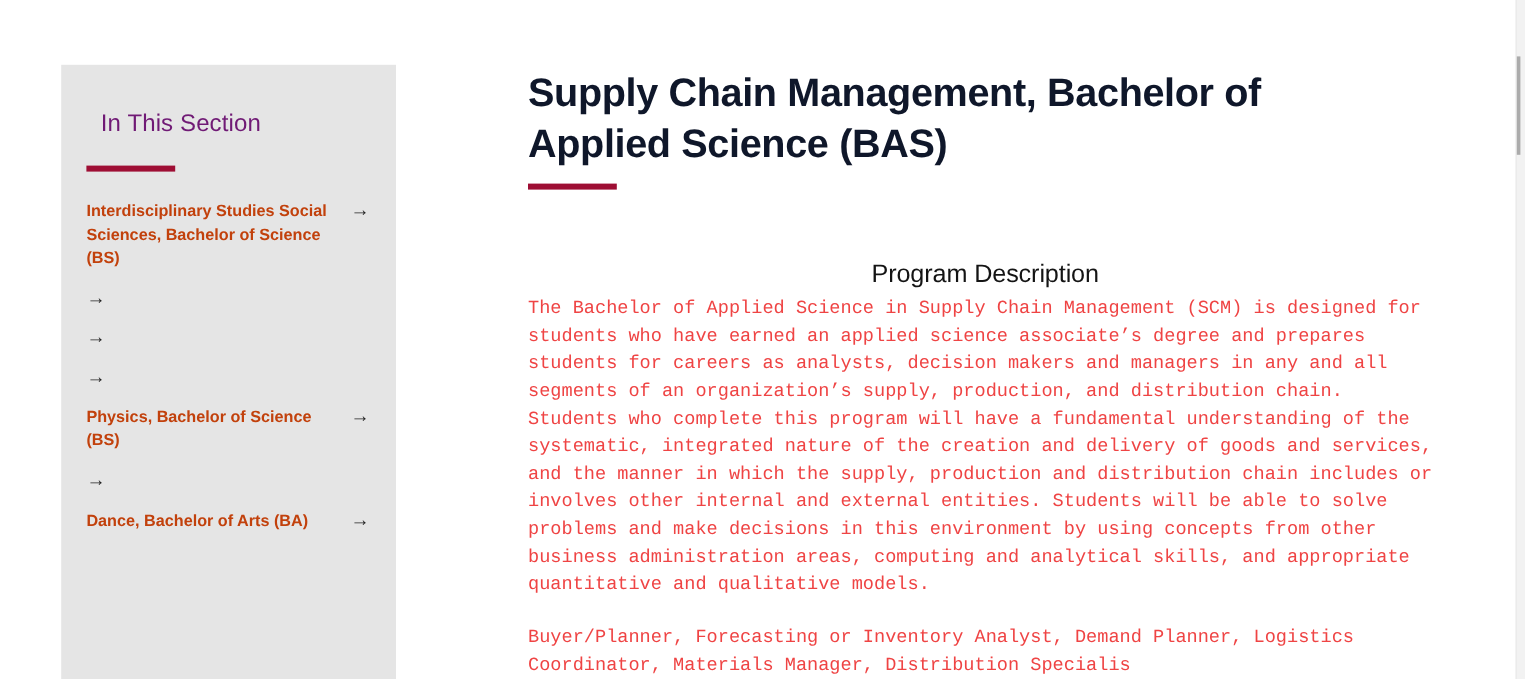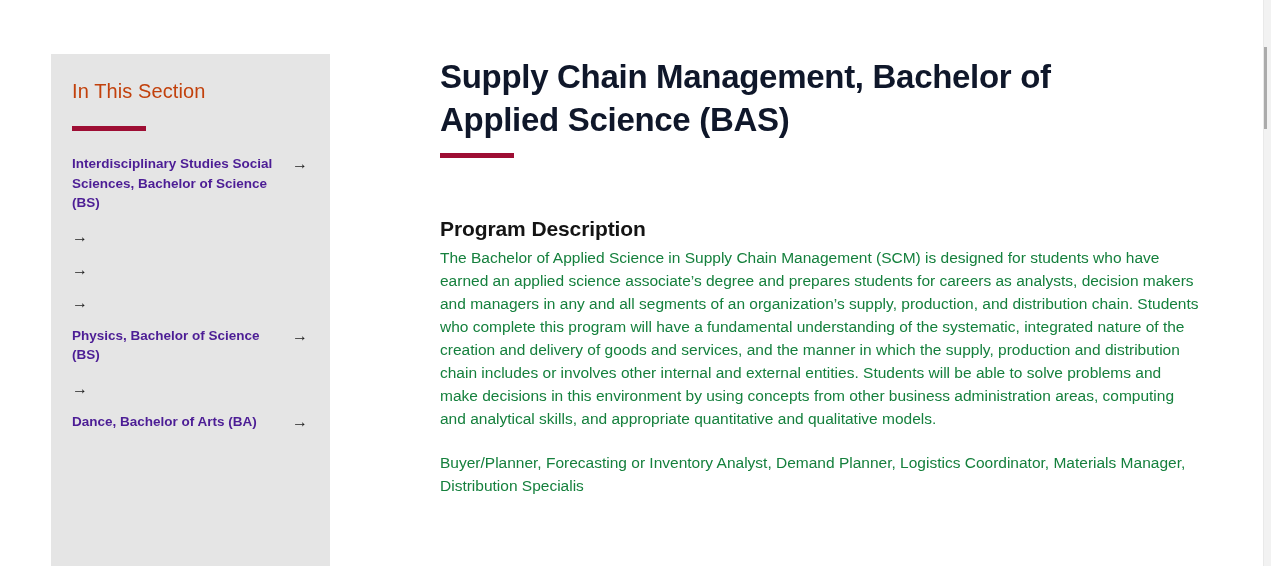--- a/index.html
+++ b/index.html
@@ -33,43 +33,43 @@
     position: absolute;
     left: 51px; top: 54px;
     width: 279px; height: 512px;
     background: #e5e5e5;
     padding: 26px 20px 0 21px;
     overflow: hidden;
   }
   .sidebar-heading {
     font-size: 20px;
     font-weight: 400;
-    color: #c2410c;
-    margin: 0;
+    color: #701a75;
+    margin: 12px;
     letter-spacing: 0.1px;
   }
   .sidebar-divider {
     width: 74px; height: 5px;
     background: #9e0e34;
     margin-top: 23px;
   }
   .sidebar-nav { margin-top: 23px; }
   .nav-item {
     display: flex;
     justify-content: space-between;
     align-items: flex-start;
     gap: 10px;
     margin-bottom: 14px;
     cursor: pointer;
   }
   .nav-item-label {
     font-size: 13.5px;
     font-weight: 700;
     line-height: 19.5px;
-    color: #4c1d95;
+    color: #c2410c;
     width: 206px;
   }
   .nav-arrow {
     font-size: 16px;
     line-height: 19px;
     color: #1d1d1d;
     flex: 0 0 auto;
     padding-right: 2px;
   }
 
@@ -90,30 +90,32 @@
   }
   .title-divider {
     width: 74px; height: 5px;
     background: #9e0e34;
     margin-top: 12px;
   }
   .content-section.first { margin-top: 59px; }
   .content-section.second { margin-top: 21px; }
   .section-heading {
     font-size: 21px;
-    font-weight: 700;
+    font-weight: 400;
     color: #141414;
     margin: 0 0 5px 0;
     letter-spacing: -0.1px;
+    text-align: center;
   }
   .section-body {
     font-size: 15.5px;
     line-height: 23px;
-    color: #15803d;
+    color: #ef4444;
     margin: 0;
+    font-family: Liberation Mono, monospace;
   }
 </style>
 </head>
 <body>
 
 <aside class="sidebar">
   <h2 class="sidebar-heading">In This Section</h2>
   <div class="sidebar-divider"></div>
   <nav class="sidebar-nav">
     <div class="nav-item">

